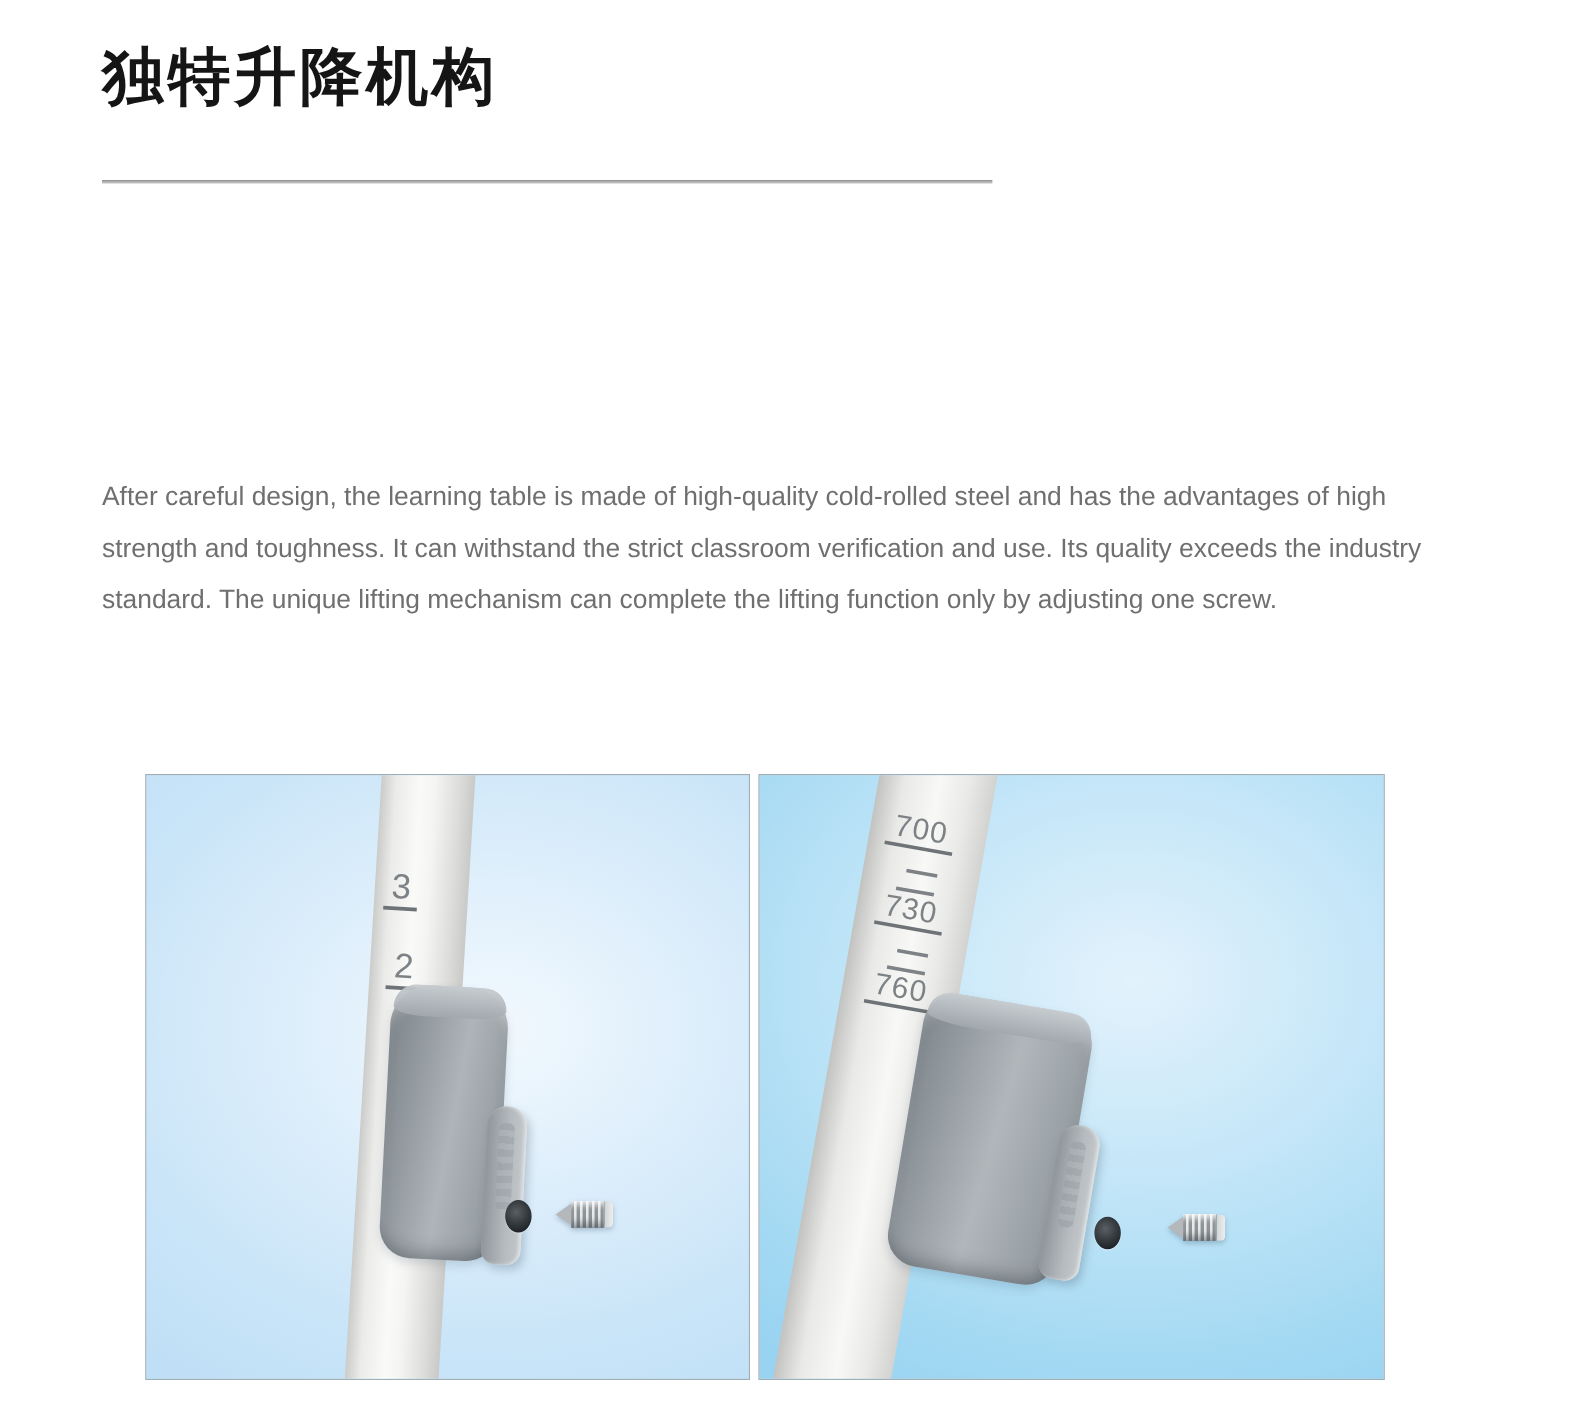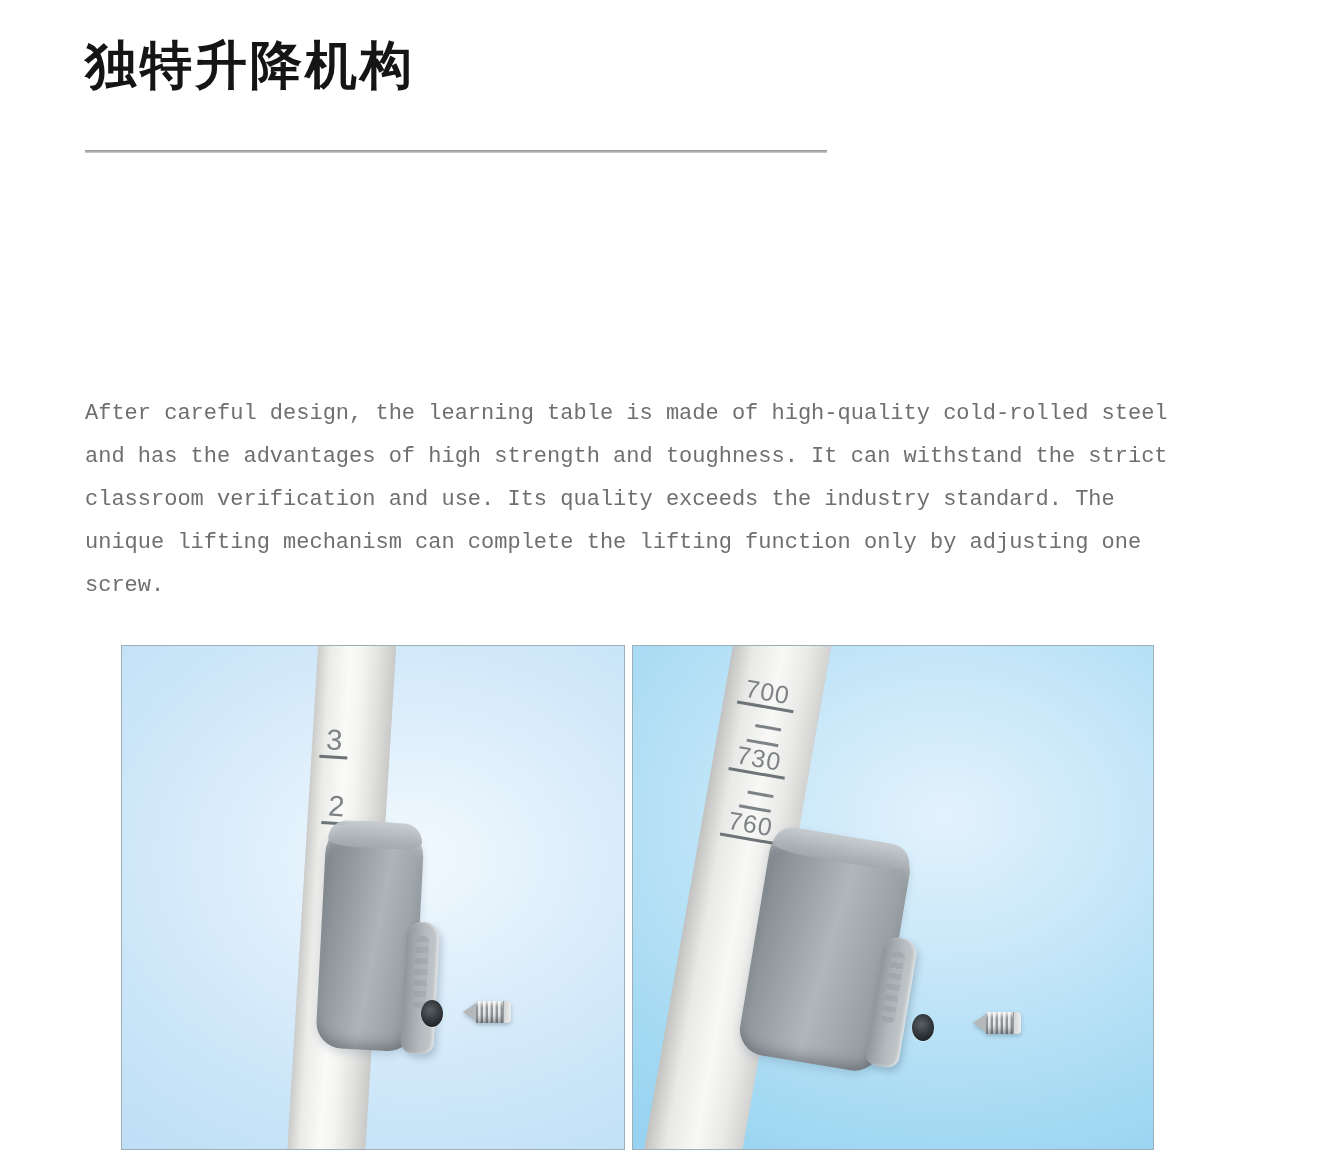--- a/index.html
+++ b/index.html
@@ -16,21 +16,21 @@
     position:absolute; left:85px; top:150px; width:742px; height:3px;
     background:linear-gradient(#8f8f8f,#cfcfcf);
   }
   .desc-zh {
     position:absolute; left:85px; top:228px; width:1108px;
     font-size:29px; line-height:51px; color:#7b7b7b; letter-spacing:0.6px;
     text-align:left;
   }
   .desc-en {
     position:absolute; left:85px; top:392px; width:1114px;
-    font-size:22px; line-height:43px; color:#6f6f6f;font-family:Liberation Mono, monospace;
+    font-size:22px; line-height:43px; color:#6f6f6f;
   }
 
   
   .fig {
     position:absolute; top:645px; height:505px; overflow:hidden;
     border:1px solid #9db0ba;
   }
   .fig-left {
     left:121px; width:504px;
     background:radial-gradient(90% 72% at 58% 42%, #f2f9fe 0%, #ddeefb 38%, #cae5f8 72%, #bfdff6 100%);

